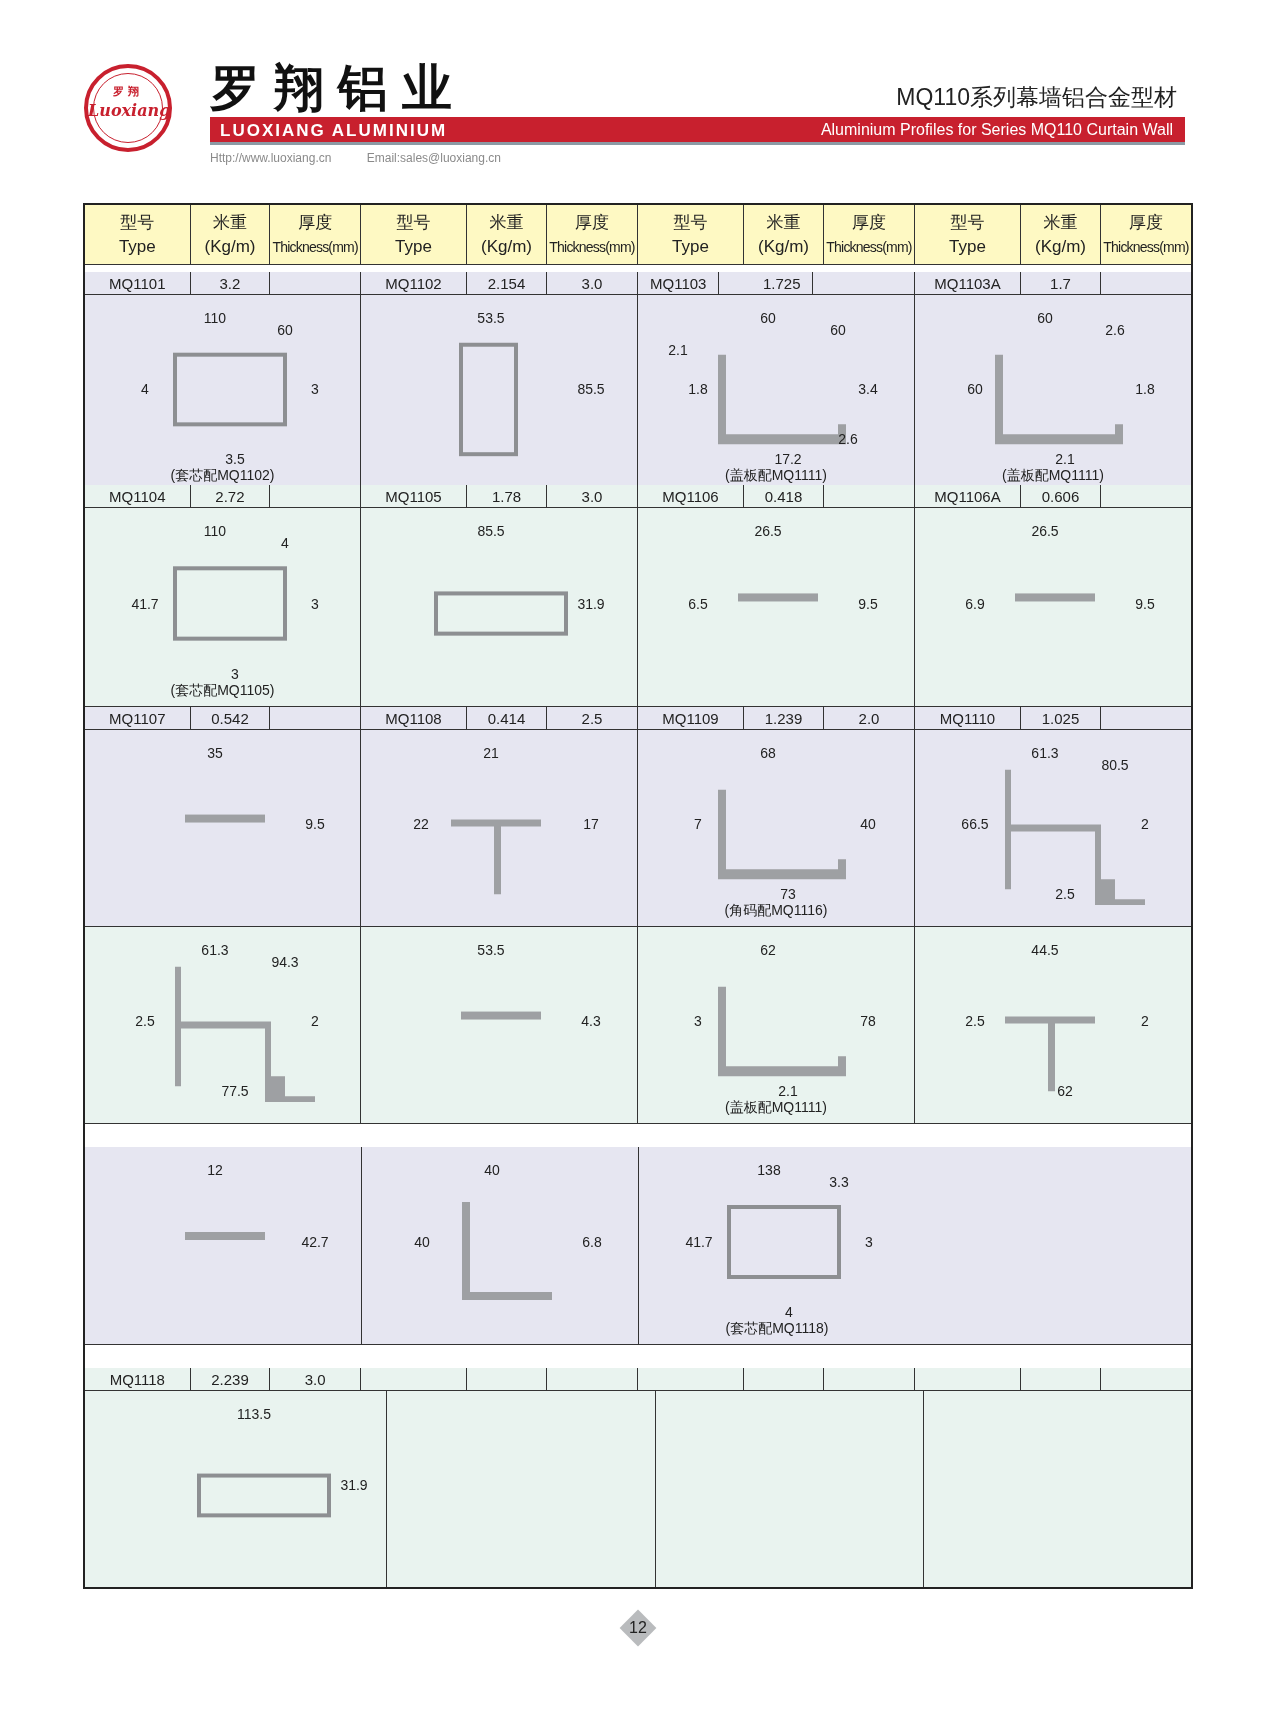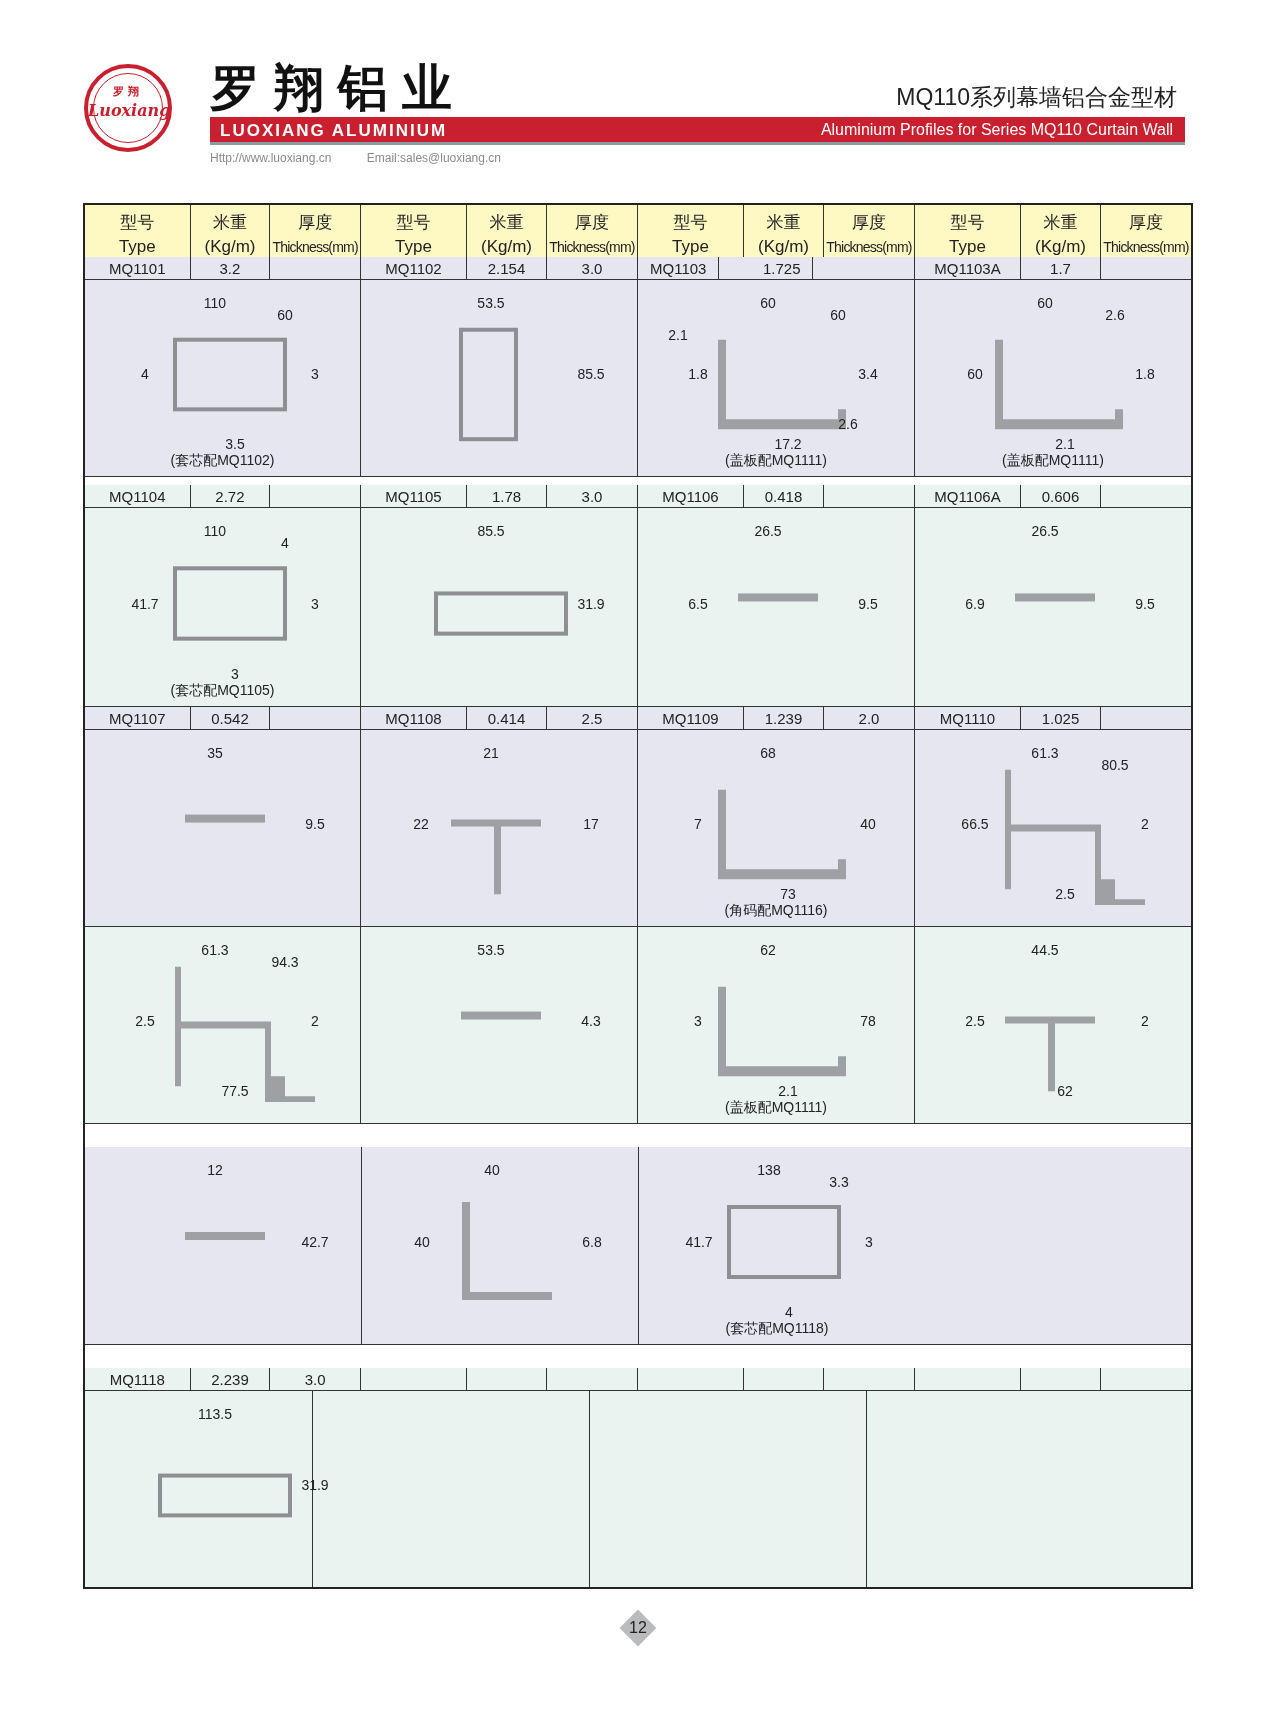--- a/index.html
+++ b/index.html
@@ -123,21 +123,21 @@
           <span>(Kg/m)</span>
         </div>
       <div class="hcell w-th">
           <span>厚度</span>
           <span class="thick">Thickness(mm)</span>
         </div>
     </div>
   </div>
 
   <div id="bands">
-      <div class="band lav" style="top: 52px; height: 220px;">
+      <div class="band lav" style="top: 67px; height: 220px;">
         <div class="label-row">
           <div class="col-group" style="width: 276px;">
             <div class="lcell w-type">MQ1101</div>
             <div class="lcell w-wt">3.2</div>
             <div class="lcell w-th"></div>
           </div>
           <div class="col-group" style="width: 277px;">
             <div class="lcell w-type">MQ1102</div>
             <div class="lcell w-wt">2.154</div>
             <div class="lcell w-th">3.0</div>
@@ -418,21 +418,21 @@
             <div class="lcell w-wt"></div>
             <div class="lcell w-th"></div>
           </div>
           <div class="col-group" style="width: 276px;">
             <div class="lcell w-type"></div>
             <div class="lcell w-wt"></div>
             <div class="lcell w-th"></div>
           </div>
         </div>
         <div class="draw-row" style="height: 196px;">
-          <div class="dcell" style="width: 228px;">
+          <div class="dcell" style="width: 272px; margin-left: 39px;">
             <svg viewBox="0 0 276 197" preserveAspectRatio="none">
               <rect x="75" y="85" width="130" height="40" fill="none" stroke="#8d8f92" stroke-width="4"></rect>
               <text x="130" y="28" text-anchor="middle">113.5</text>
               <text x="230" y="100" text-anchor="middle">31.9</text>
             </svg>
             <div class="note"></div>
           </div>
           <div class="dcell" style="width: 277px;">
             <div class="note"></div>
           </div>

